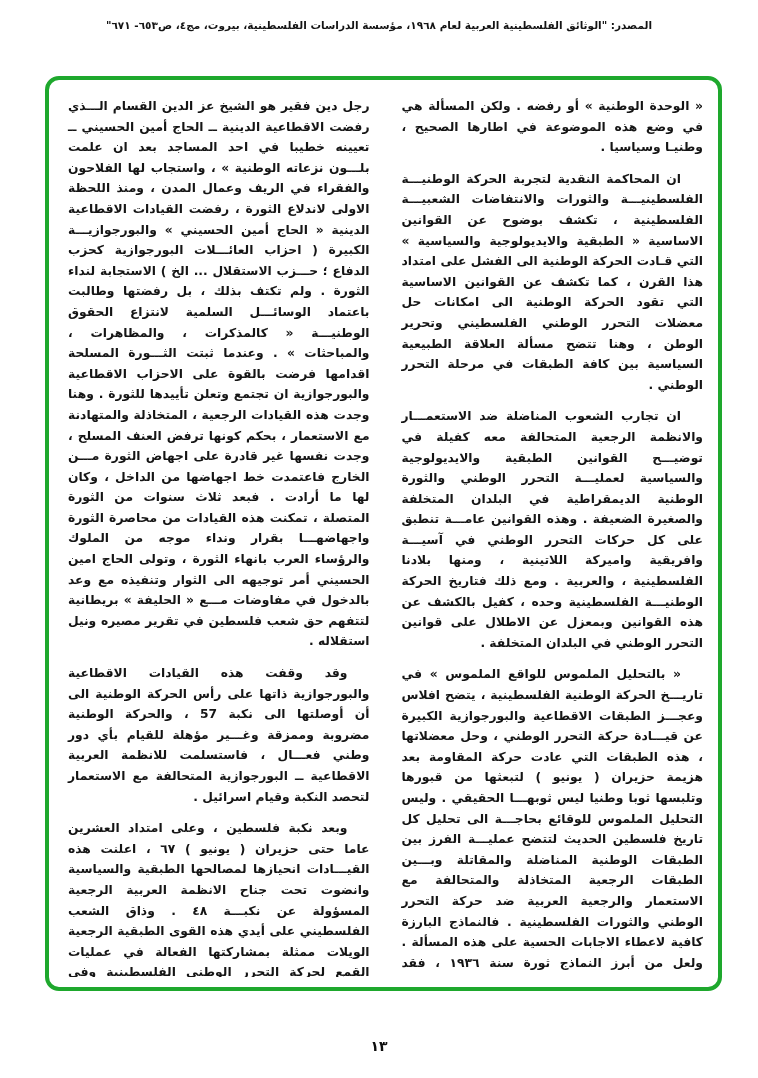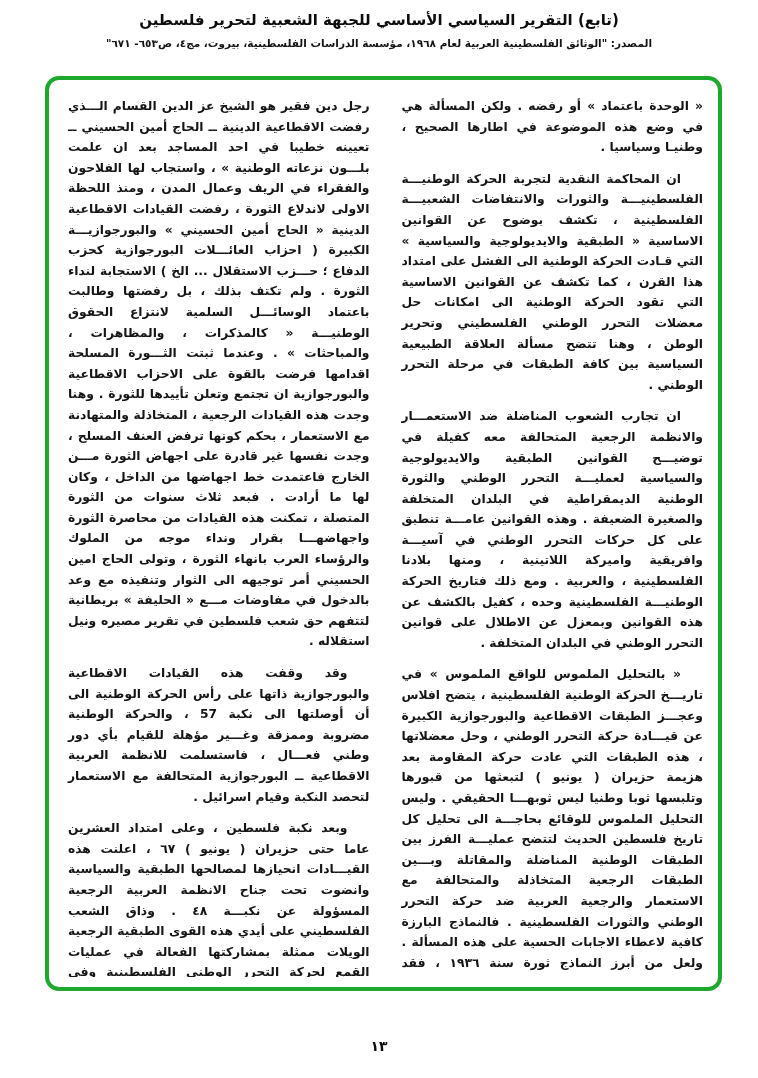--- a/index.html
+++ b/index.html
@@ -72,28 +72,27 @@
     text-align: center;
     font-size: 14px;
     font-weight: 700;
     color: #0d0d0d;
   }
 </style>
 </head>
 <body>
 
 <header class="header">
-  <h1 class="title">(تابع) التقرير السياسي الأساسي للجبهة الشعبية لتحرير فلسطين</h1>
   <div class="source">المصدر: "الوثائق الفلسطينية العربية لعام ١٩٦٨، مؤسسة الدراسات الفلسطينية، بيروت، مج٤، ص٦٥٣- ٦٧١"</div>
 </header>
 
 <main class="frame">
   <div class="columns">
     <div class="col">
-      <p class="cont">« الوحدة باعتماد » أو رفضه . ولكن المسألة هي في وضع هذه الموضوعة في اطارها الصحيح ، وطنيـا وسياسيا .</p>
+      <p class="cont">« الوحدة الوطنية » أو رفضه . ولكن المسألة هي في وضع هذه الموضوعة في اطارها الصحيح ، وطنيـا وسياسيا .</p>
       <p>ان المحاكمة النقدية لتجربة الحركة الوطنيـــة الفلسطينيـــة والثورات والانتفاضات الشعبيـــة الفلسطينية ، تكشف بوضوح عن القوانين الاساسية « الطبقية والايديولوجية والسياسية » التي قـادت الحركة الوطنية الى الفشل على امتداد هذا القرن ، كما تكشف عن القوانين الاساسية التي تقود الحركة الوطنية الى امكانات حل معضلات التحرر الوطني الفلسطيني وتحرير الوطن ، وهنا تتضح مسألة العلاقة الطبيعية السياسية بين كافة الطبقات في مرحلة التحرر الوطني .</p>
       <p>ان تجارب الشعوب المناضلة ضد الاستعمـــار والانظمة الرجعية المتحالفة معه كفيلة في توضيـــح القوانين الطبقية والايديولوجية والسياسية لعمليـــة التحرر الوطني والثورة الوطنية الديمقراطية في البلدان المتخلفة والصغيرة الضعيفة . وهذه القوانين عامـــة تنطبق على كل حركات التحرر الوطني في آسيـــة وافريقية واميركة اللاتينية ، ومنها بلادنا الفلسطينية ، والعربية . ومع ذلك فتاريخ الحركة الوطنيـــة الفلسطينية وحده ، كفيل بالكشف عن هذه القوانين وبمعزل عن الاطلال على قوانين التحرر الوطني في البلدان المتخلفة .</p>
       <p>« بالتحليل الملموس للواقع الملموس » في تاريـــخ الحركة الوطنية الفلسطينية ، يتضح افلاس وعجـــز الطبقات الاقطاعية والبورجوازية الكبيرة عن قيـــادة حركة التحرر الوطني ، وحل معضلاتها ، هذه الطبقات التي عادت حركة المقاومة بعد هزيمة حزيران ( يونيو ) لتبعثها من قبورها وتلبسها ثوبا وطنيا ليس ثوبهـــا الحقيقي . وليس التحليل الملموس للوقائع بحاجـــة الى تحليل كل تاريخ فلسطين الحديث لتتضح عمليـــة الفرز بين الطبقات الوطنية المناضلة والمقاتلة وبـــين الطبقات الرجعية المتخاذلة والمتحالفة مع الاستعمار والرجعية العربية ضد حركة التحرر الوطني والثورات الفلسطينية . فالنماذج البارزة كافية لاعطاء الاجابات الحسية على هذه المسألة . ولعل من أبرز النماذج ثورة سنة ١٩٣٦ ، فقد اندلعت الثورة بمبادرة ذاتية منذ عام ٣٥ ، من عناصر كادحة وفقيرة « ومن ابرزها</p>
     </div>
     <div class="col">
       <p class="cont">رجل دين فقير هو الشيخ عز الدين القسام الـــذي رفضت الاقطاعية الدينية ــ الحاج أمين الحسيني ــ تعيينه خطيبا في احد المساجد بعد ان علمت بلـــون نزعاته الوطنية » ، واستجاب لها الفلاحون والفقراء في الريف وعمال المدن ، ومنذ اللحظة الاولى لاندلاع الثورة ، رفضت القيادات الاقطاعية الدينية « الحاج أمين الحسيني » والبورجوازيـــة الكبيرة ( احزاب العائـــلات البورجوازية كحزب الدفاع ؛ حـــزب الاستقلال ... الخ ) الاستجابة لنداء الثورة . ولم تكتف بذلك ، بل رفضتها وطالبت باعتماد الوسائـــل السلمية لانتزاع الحقوق الوطنيـــة « كالمذكرات ، والمظاهرات ، والمباحثات » . وعندما ثبتت الثـــورة المسلحة اقدامها فرضت بالقوة على الاحزاب الاقطاعية والبورجوازية ان تجتمع وتعلن تأييدها للثورة . وهنا وجدت هذه القيادات الرجعية ، المتخاذلة والمتهادنة مع الاستعمار ، بحكم كونها ترفض العنف المسلح ، وجدت نفسها غير قادرة على اجهاض الثورة مـــن الخارج فاعتمدت خط اجهاضها من الداخل ، وكان لها ما أرادت . فبعد ثلاث سنوات من الثورة المتصلة ، تمكنت هذه القيادات من محاصرة الثورة واجهاضهـــا بقرار ونداء موجه من الملوك والرؤساء العرب بانهاء الثورة ، وتولى الحاج امين الحسيني أمر توجيهه الى الثوار وتنفيذه مع وعد بالدخول في مفاوضات مـــع « الحليفة » بريطانية لتتفهم حق شعب فلسطين في تقرير مصيره ونيل استقلاله .</p>
       <p>وقد وقفت هذه القيادات الاقطاعية والبورجوازية ذاتها على رأس الحركة الوطنية الى أن أوصلتها الى نكبة 57 ، والحركة الوطنية مضروبة وممزقة وغـــير مؤهلة للقيام بأي دور وطني فعـــال ، فاستسلمت للانظمة العربية الاقطاعية ــ البورجوازية المتحالفة مع الاستعمار لتحصد النكبة وقيام اسرائيل .</p>
       <p>وبعد نكبة فلسطين ، وعلى امتداد العشرين عاما حتى حزيران ( يونيو ) ٦٧ ، اعلنت هذه القيـــادات انحيازها لمصالحها الطبقية والسياسية وانضوت تحت جناح الانظمة العربية الرجعية المسؤولة عن نكبـــة ٤٨ . وذاق الشعب الفلسطيني على أيدي هذه القوى الطبقية الرجعية الويلات ممثلة بمشاركتها الفعالة في عمليات القمع لحركة التحرر الوطني الفلسطينية وفي تضليل الجماهير الفلسطينية بانتظار معجزات لا وجود</p>
     </div>
   </div>

